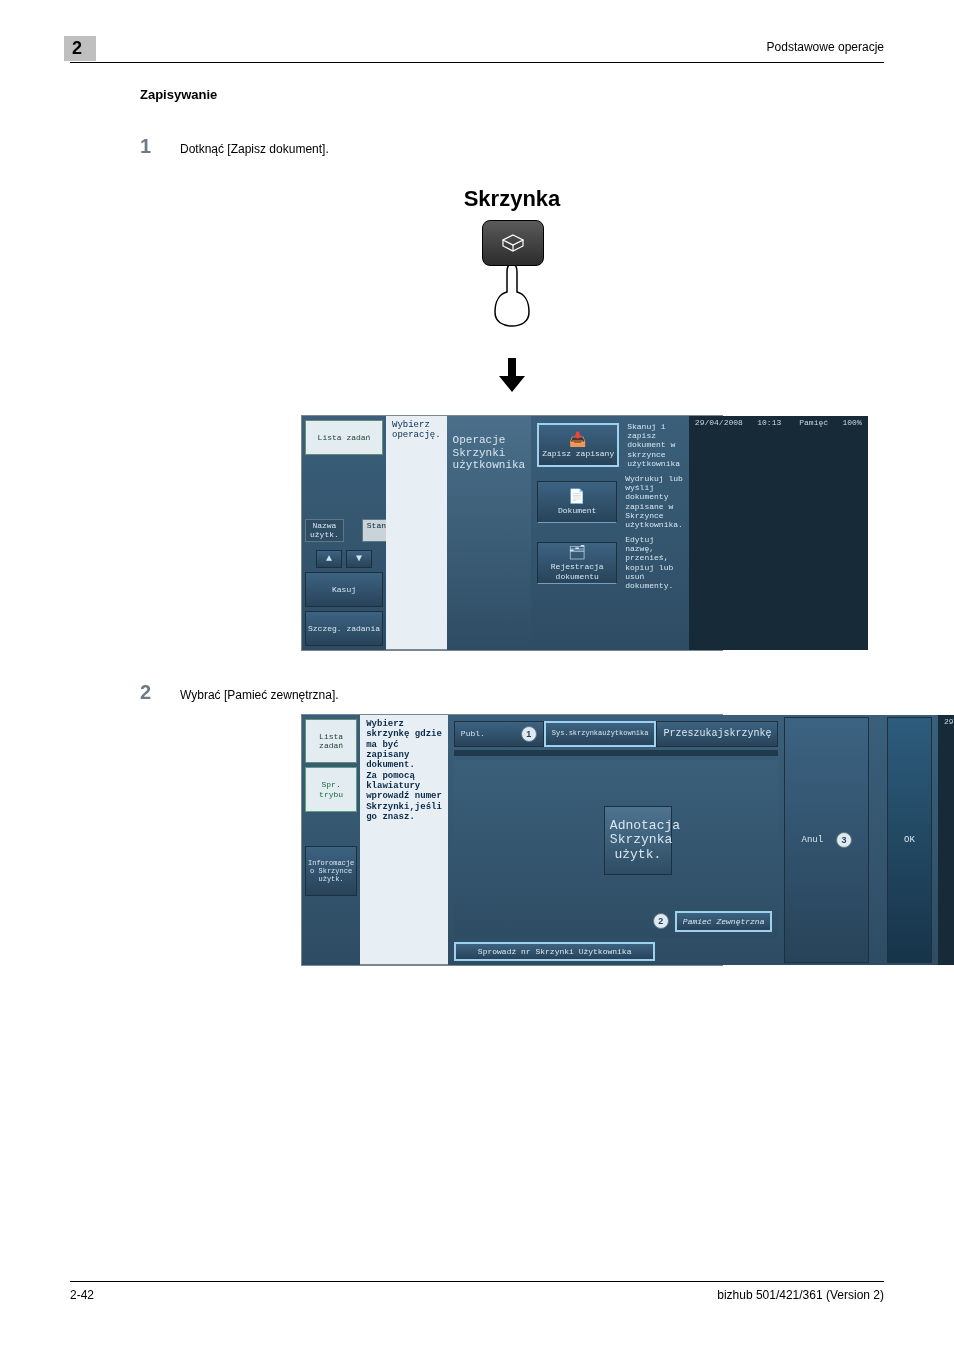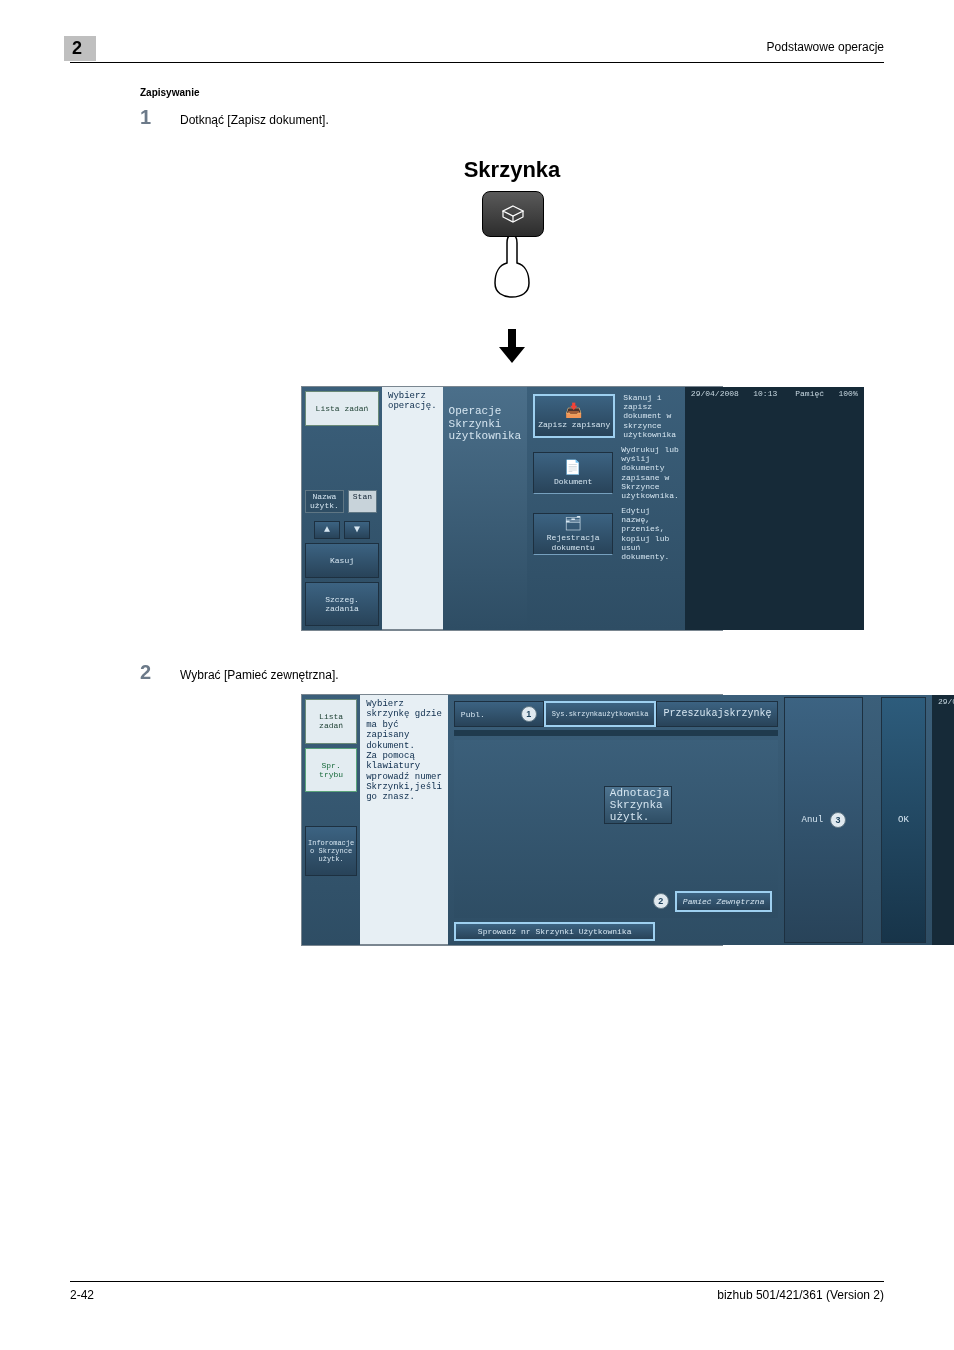--- a/index.html
+++ b/index.html
@@ -38,22 +38,22 @@
     border: none;
     border-top: 1px solid #000;
     margin: 22px 0 24px 0;
   }
   .content {
     margin-left: 70px;
     margin-right: 0;
   }
   .section-title {
     font-weight: bold;
-    font-size: 10px;
-    margin-bottom: 8px;
+    font-size: 13px;
+    margin-bottom: 33px;
   }
   .step {
     display: flex;
     align-items: baseline;
     margin-bottom: 10px;
   }
   .step-num {
     font-size: 20px;
     font-weight: bold;
     color: #6c7a89;
@@ -236,21 +236,21 @@
   .side-gap { flex: 1; }
   .tiny-tab {
     display: inline-block;
     background: #c8d3da;
     color: #123;
     border: 1px solid #5f7684;
     padding: 1px 4px;
     font-size: 8px;
     margin-right: 2px;
   }
-  .side-toprow { display: flex; gap: 2px; margin-top: 60px; }
+  .side-toprow { display: flex; gap: 16px; margin-top: 60px; }
   .side-toprow .tiny-tab { flex: 1; text-align: center; }
 
   
   .tabs {
     display: flex;
     gap: 0;
     align-items: stretch;
   }
   .tab {
     background: linear-gradient(#3c6382, #284359);
@@ -292,23 +292,24 @@
     position: absolute;
     left: 150px;
     top: 46px;
     display: flex;
     align-items: center;
   }
   .box-annot .box {
     background: linear-gradient(#4e7490, #2e4d64);
     border: 1px solid #1d3040;
     color: #d6e6f1;
-    font-size: 11px;
-    padding: 0 5px;
+    font-size: 13px;
+    padding: 12px 5px;
     width: 56px;
+    text-align: center;
     line-height: 1.1;
   }
   .mem-row {
     display: flex;
     align-items: center;
     justify-content: flex-end;
     gap: 6px;
     position: absolute;
     right: 6px;
     bottom: 6px;
@@ -340,21 +341,21 @@
     background: linear-gradient(#3b5f7a, #2e4d64);
   }
   .act-btn {
     background: linear-gradient(#3c6382, #284359);
     border: 1px solid #1d3040;
     color: #d6e6f1;
     font-size: 9px;
     padding: 3px 16px;
     display: inline-flex;
     align-items: center;
-    gap: 7px;
+    gap: 13px;
   }
   .act-btn.ok {
     background: linear-gradient(#2d5c7c, #173449);
     margin-left: 12px;
   }
 
   
   .footer {
     position: absolute;
     bottom: 48px;
@@ -465,21 +466,21 @@
     <div class="screen">
       <div class="row" style="min-height:250px;">
         <div class="sidebar">
           <div class="side-btn light">Lista zadań</div>
           <div class="side-btn green">Spr. trybu</div>
           <div style="height:26px;"></div>
           <div class="side-btn" style="font-size:7px;">Inforomacje o Skrzynce użytk.</div>
           <div class="side-gap"></div>
         </div>
         <div class="main">
-          <div class="topstrip" style="white-space:pre-line;">Wybierz skrzynkę gdzie ma być zapisany dokument.
+          <div class="topstrip" style="white-space:pre-line;font-weight:bold;">Wybierz skrzynkę gdzie ma być zapisany dokument.
 Za pomocą klawiatury wprowadź numer Skrzynki,jeśli go znasz.</div>
           <div class="mainbody2">
             <div class="tabs">
               <div class="tab" style="min-width:76px;">
                 <span>Publ.</span>
                 <span class="circ" style="margin-left:auto;">1</span>
               </div>
               <div class="tab sel" style="min-width:70px;font-size:7px;line-height:1;">
                 <span>Sys.skrzynkaużytkownika</span>
               </div>

